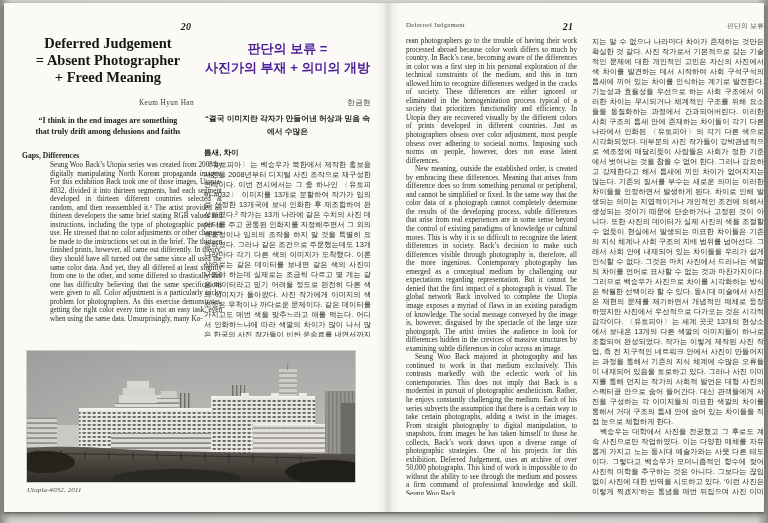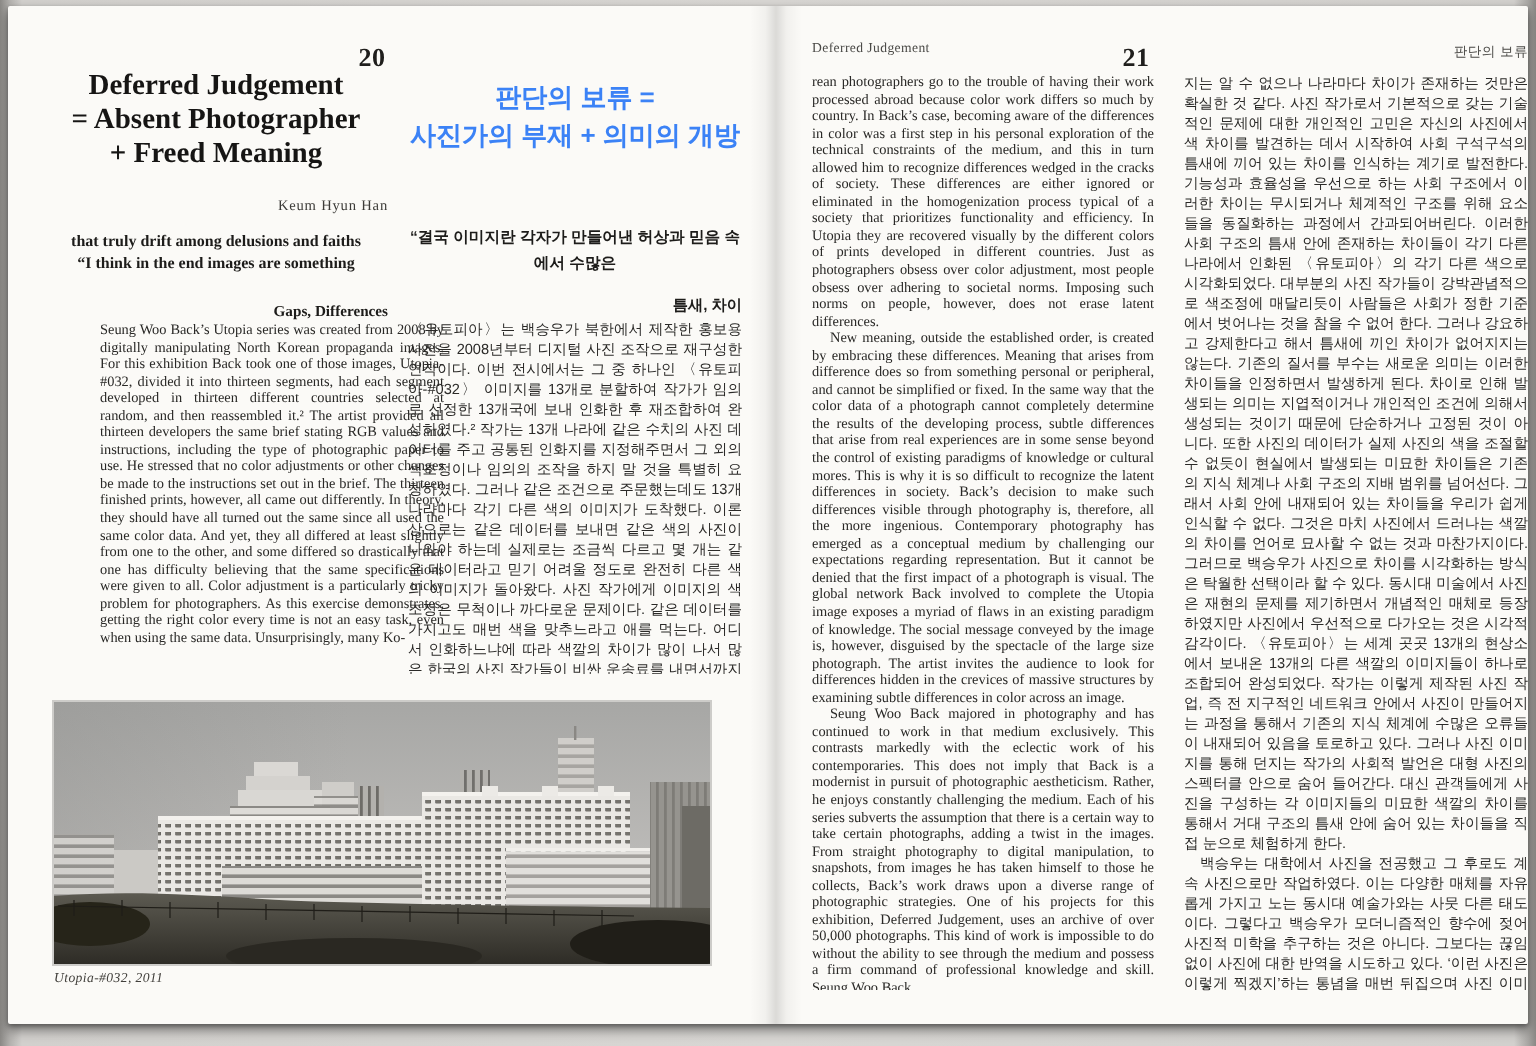--- a/index.html
+++ b/index.html
@@ -7,32 +7,32 @@
     background:linear-gradient(90deg,#8a8885 0,#b3b1ae 5px,#d2d0cd 11px,#d8d6d3 50%,#d2d0cd calc(100% - 11px),#a8a6a3 calc(100% - 4px),#8a8885 100%);
     font-family:"Liberation Serif","DejaVu Serif",serif;color:#262523;}
   .book{position:absolute;left:4px;top:3px;width:760px;height:509px;background:#fbfaf7;
     box-shadow:0 3px 6px rgba(0,0,0,.45),0 1px 2px rgba(0,0,0,.3);border-radius:1px;}
   .gutter{position:absolute;left:371px;top:0;width:26px;height:100%;pointer-events:none;
     background:linear-gradient(90deg,rgba(0,0,0,0) 0,rgba(0,0,0,.04) 30%,rgba(0,0,0,.13) 50%,rgba(0,0,0,.04) 70%,rgba(0,0,0,0) 100%);}
   .page{position:absolute;top:0;bottom:0;}
   .page-left{left:0;width:390px;}
   .page-right{left:390px;width:370px;}
   .abs{position:absolute;}
-  .pagenum{font-weight:bold;font-size:13px;text-align:center;color:#1f1e1c;letter-spacing:.3px;}
+  .pagenum{font-weight:bold;font-size:10px;text-align:center;color:#1f1e1c;letter-spacing:.3px;font-style:italic;}
   .runhead{font-size:6.8px;color:#4a4946;letter-spacing:.2px;}
   .runhead.ko{font-family:"Liberation Sans","DejaVu Sans",sans-serif;text-align:right;}
   .title-en{font-size:14.5px;font-weight:bold;line-height:17px;text-align:center;color:#161514;margin:0;}
-  .title-ko{font-family:"Liberation Sans","DejaVu Sans",sans-serif;font-size:13px;font-weight:bold;line-height:19px;text-align:center;color:#3b82f6;margin:0;}
+  .title-ko{font-family:"Liberation Sans","DejaVu Sans",sans-serif;font-size:13px;font-weight:bold;line-height:19px;text-align:center;color:#4c1d95;margin:0;}
   .title-en span,.title-ko span{display:block;}
   .author{font-size:7.3px;text-align:right;color:#3c3b38;letter-spacing:.4px;}
   .author.ko{font-family:"Liberation Sans","DejaVu Sans",sans-serif;font-size:7.5px;}
   .quote{font-size:8px;font-weight:bold;line-height:11px;text-align:center;color:#1d1c1a;}
   .quote span{display:block;}
   .quote.ko{font-family:"Liberation Sans","DejaVu Sans",sans-serif;font-size:7.8px;line-height:12.5px;}
-  .secthead{font-size:7.6px;font-weight:bold;text-align:right;color:#1d1c1a;}
+  .secthead{font-size:7.6px;font-weight:bold;text-align:left;color:#1d1c1a;}
   .secthead.ko{font-family:"Liberation Sans","DejaVu Sans",sans-serif;}
   .body-en{font-size:7.2px;line-height:8.55px;text-align:justify;overflow:hidden;color:#29282600;color:#292826;}
   .body-en p{margin:0;}
   .body-en p.ind{text-indent:9px;}
   .body-ko{font-family:"Liberation Sans","DejaVu Sans",sans-serif;font-size:7.3px;line-height:10px;
     text-align:justify;word-break:break-all;overflow:hidden;color:#2b2a28;}
   .body-ko p{margin:0;}
   .body-ko p.ind{text-indent:8px;}
   figure{margin:0;}
   .photo-frame{display:block;width:328px;height:131px;outline:1px solid rgba(120,118,114,.35);}
@@ -49,34 +49,35 @@
 
       <div class="abs" style="left:18px;top:32px;width:172px;">
         <h1 class="title-en">
           <span>Deferred Judgement</span>
           <span>= Absent Photographer</span>
           <span>+ Freed Meaning</span>
         </h1>
       </div>
       <div class="abs author" style="left:18px;top:95px;width:172px;">Keum Hyun Han</div>
       <blockquote class="abs quote" style="left:18px;top:112px;width:172px;margin:0;">
+        <span>“I think in the end images are something</span>
         <span>that truly drift among delusions and faiths</span>
-        <span>“I think in the end images are something</span>
       </blockquote>
       <h2 class="abs secthead" style="left:18px;top:148px;width:172px;margin:0;">Gaps, Differences</h2>
       <div class="abs body-en" style="left:18px;top:158px;width:172px;height:176px;margin-left:28px;">
         <p>Seung Woo Back’s Utopia series was created from 2008 by digitally manipulating North Korean propaganda images. For this exhibition Back took one of those images, Utopia-#032, divided it into thirteen segments, had each segment developed in thirteen different countries selected at random, and then reassembled it.² The artist provided all thirteen developers the same brief stating RGB values and instructions, including the type of photographic paper to use. He stressed that no color adjustments or other changes be made to the instructions set out in the brief. The thirteen finished prints, however, all came out differently. In theory, they should have all turned out the same since all used the same color data. And yet, they all differed at least slightly from one to the other, and some differed so drastically that one has difficulty believing that the same specifications were given to all. Color adjustment is a particularly tricky problem for photographers. As this exercise demonstrates, getting the right color every time is not an easy task, even when using the same data. Unsurprisingly, many Ko-</p>
       </div>
 
       <div class="abs" style="left:200px;top:36px;width:167px;">
         <h1 class="title-ko">
           <span>판단의 보류 =</span>
           <span>사진가의 부재 + 의미의 개방</span>
         </h1>
       </div>
+      <div class="abs author ko" style="left:200px;top:95px;width:167px;">한금현</div>
       <blockquote class="abs quote ko" style="left:200px;top:110px;width:167px;margin:0;">
         <span>“결국 이미지란 각자가 만들어낸 허상과 믿음 속에서 수많은</span>
       </blockquote>
       <h2 class="abs secthead ko" style="left:200px;top:145px;width:167px;margin:0;">틈새, 차이</h2>
       <div class="abs body-ko" style="left:200px;top:157px;width:167px;height:177px;">
         <p>〈유토피아〉는 백승우가 북한에서 제작한 홍보용 사진을 2008년부터 디지털 사진 조작으로 재구성한 연작이다. 이번 전시에서는 그 중 하나인 〈유토피아-#032〉 이미지를 13개로 분할하여 작가가 임의로 선정한 13개국에 보내 인화한 후 재조합하여 완성하였다.² 작가는 13개 나라에 같은 수치의 사진 데이터를 주고 공통된 인화지를 지정해주면서 그 외의 색조정이나 임의의 조작을 하지 말 것을 특별히 요청하였다. 그러나 같은 조건으로 주문했는데도 13개 나라마다 각기 다른 색의 이미지가 도착했다. 이론상으로는 같은 데이터를 보내면 같은 색의 사진이 나와야 하는데 실제로는 조금씩 다르고 몇 개는 같은 데이터라고 믿기 어려울 정도로 완전히 다른 색의 이미지가 돌아왔다. 사진 작가에게 이미지의 색조정은 무척이나 까다로운 문제이다. 같은 데이터를 가지고도 매번 색을 맞추느라고 애를 먹는다. 어디서 인화하느냐에 따라 색깔의 차이가 많이 나서 많은 한국의 사진 작가들이 비싼 운송료를 내면서까지 굳이 외국으로 보내 인화를 한다고 한다. 한때 유행처럼 번진 국내 작가들의 해외 인화가 사진 선진국에 대한 사대적인 발상인지 개인적인 취향인</p>
       </div>
 
       <figure class="abs" style="left:23px;top:348px;width:328px;">
         <svg class="photo-frame" viewBox="0 0 328 131" preserveAspectRatio="none" aria-hidden="true">

